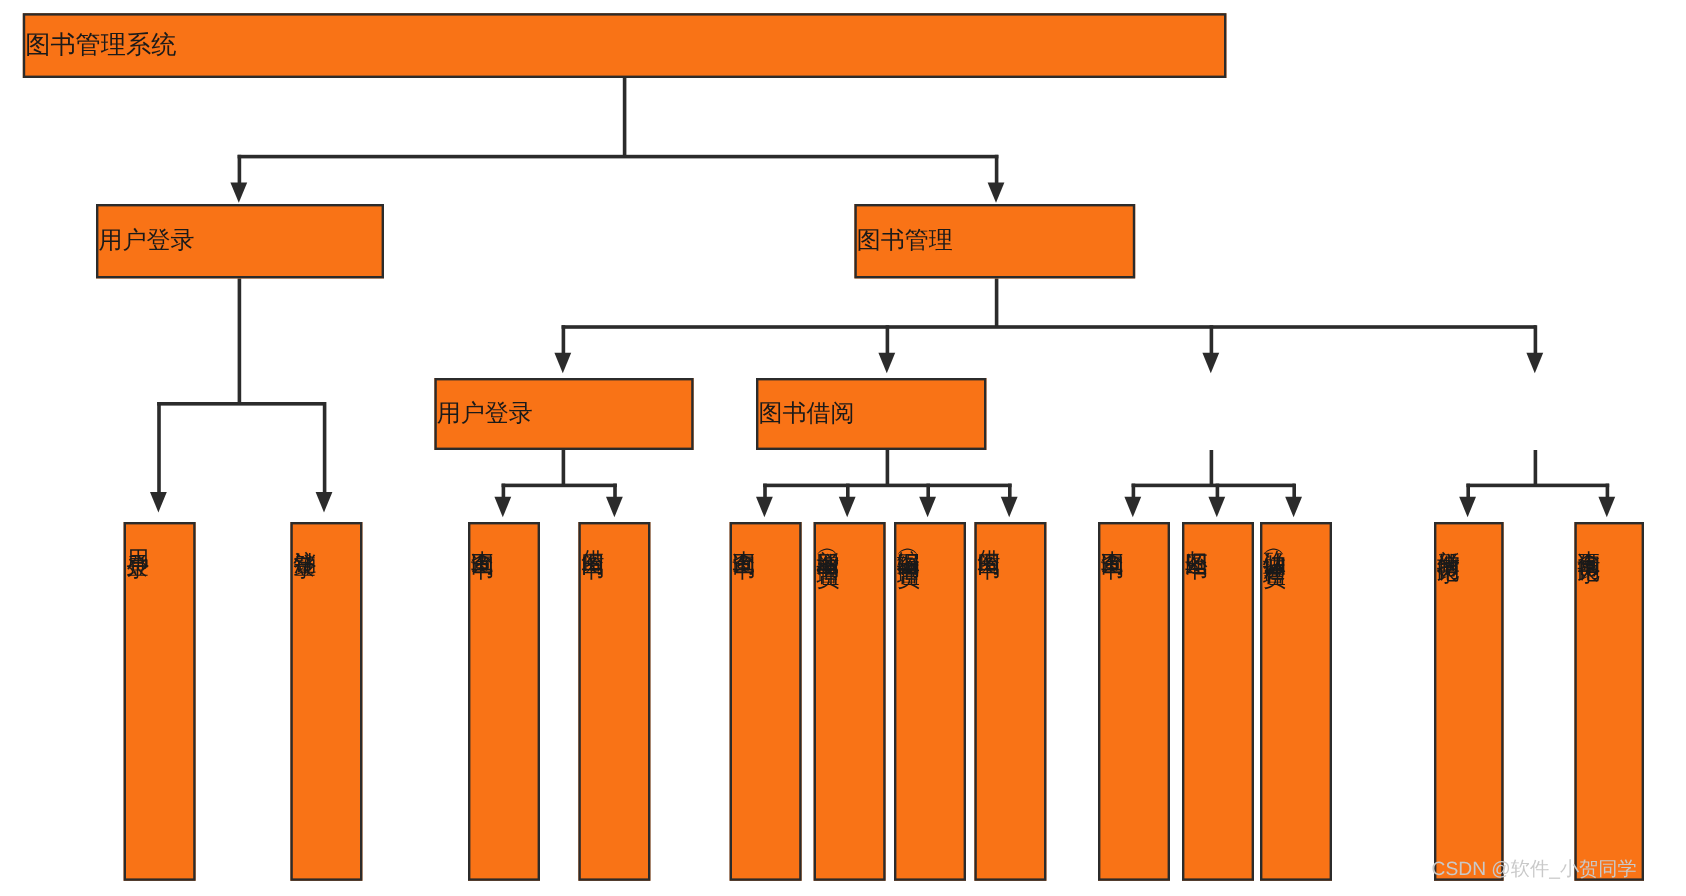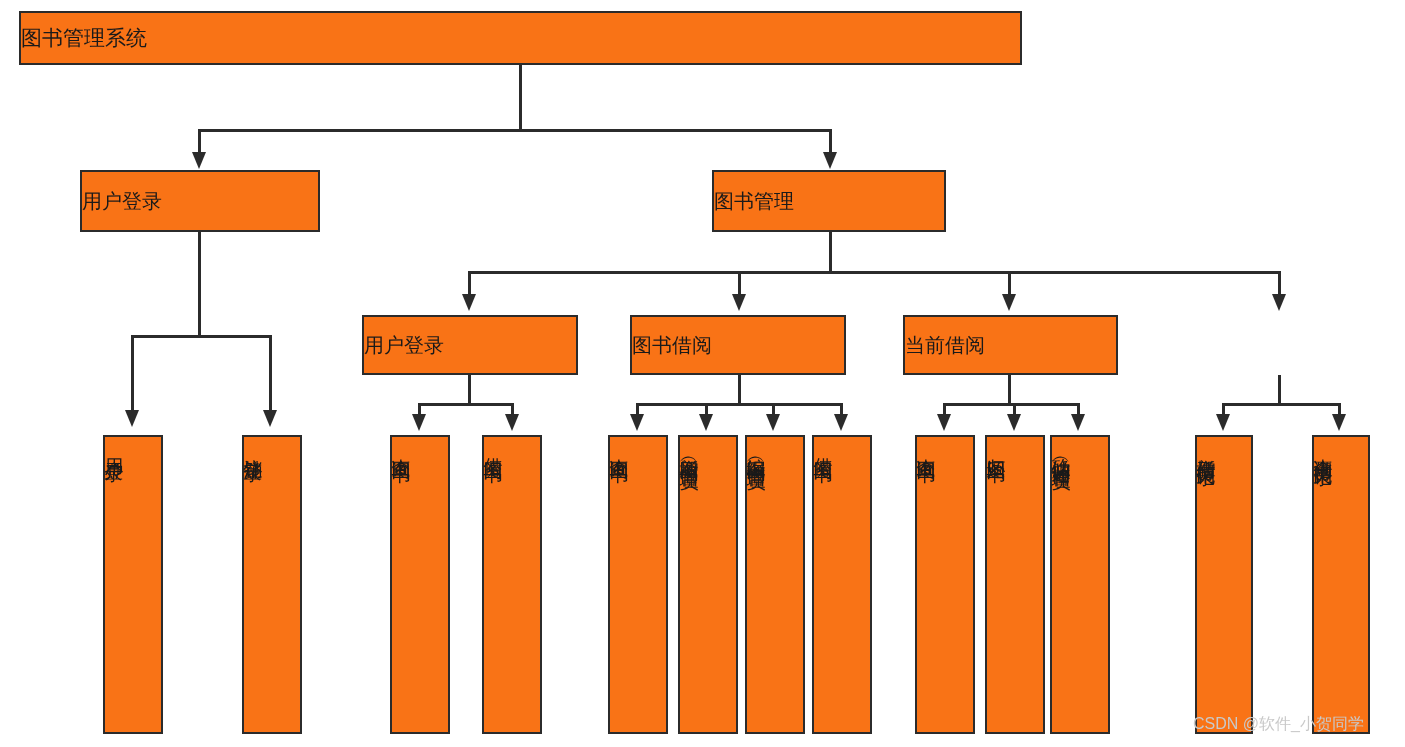--- a/index.html
+++ b/index.html
@@ -146,25 +146,22 @@
   <div class="node lvl2" style="left:80px; top:170px; width:240px; height:62px;">
     <span class="lbl">用户登录</span>
   </div>
   <div class="node lvl2" style="left:712px; top:170px; width:234px; height:62px;">
     <span class="lbl">图书管理</span>
   </div>
 
   <div class="node lvl3" style="left:362px; top:315px; width:216px; height:60px;">
     <span class="lbl">用户登录</span>
   </div>
-  <div class="node lvl3" style="left:630px; top:315px; width:216px; height:60px;">
+  <div class="node lvl3" style="left:630px; top:315px; width:192px; height:60px;">
     <span class="lbl">图书借阅</span>
-  </div>
-  <div class="node lvl3" style="left:903px; top:315px; width:215px; height:60px;">
-    <span class="lbl">当前借阅</span>
   </div>
 
   <div class="node leaf" style="left:103px; top:435px; width:60px; height:299px;">
     <span class="lbl">用户登录</span>
   </div>
   <div class="node leaf" style="left:242px; top:435px; width:60px; height:299px;">
     <span class="lbl">注销登录</span>
   </div>
   <div class="node leaf" style="left:390px; top:435px; width:60px; height:299px;">
     <span class="lbl">查询图书</span>

